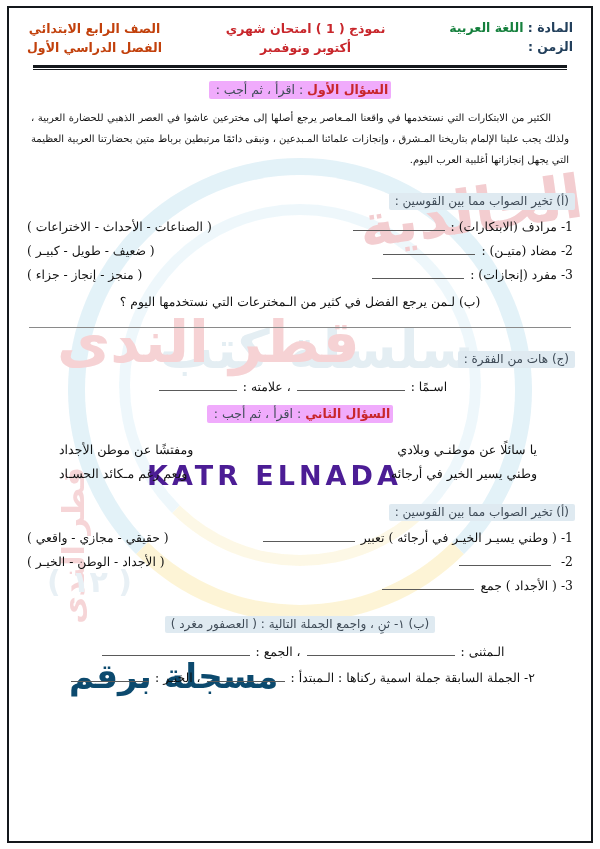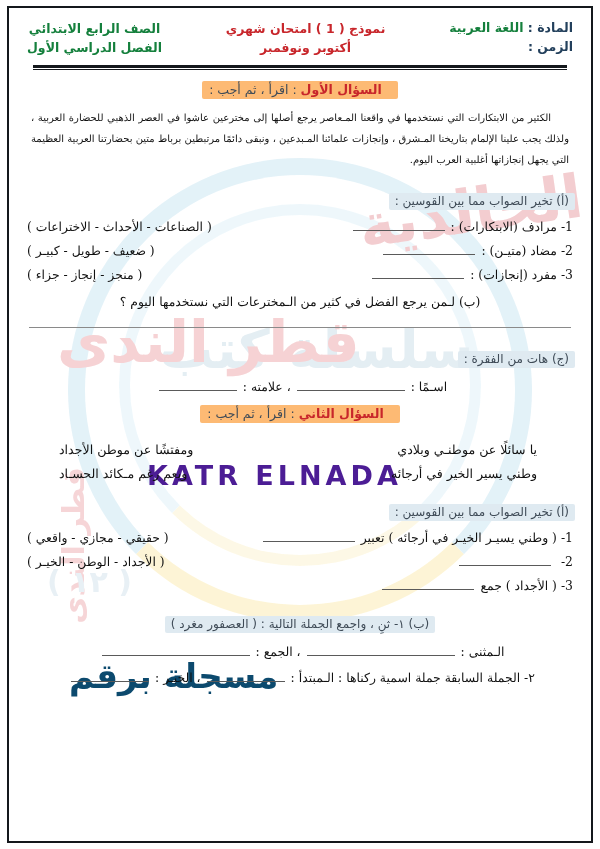--- a/index.html
+++ b/index.html
@@ -58,40 +58,40 @@
     display:flex;justify-content:space-between;align-items:flex-start;
     padding:11px 18px 0 18px;
   }
   .hdr-col{line-height:1.5;}
   .hdr-right{text-align:right;flex:0 0 auto;}
   .hdr-mid{text-align:center;flex:0 0 auto;padding-top:1px;}
   .hdr-left{text-align:center;flex:0 0 auto;padding-top:1px;}
   .h-lbl{font-size:12.5px;font-weight:bold;color:#23405c;white-space:nowrap;}
   .h-val{color:#15803d;}
   .h-red{font-size:12.5px;font-weight:bold;color:#c8262b;white-space:nowrap;}
-  .h-blue{font-size:12.5px;font-weight:bold;color:#15803d;white-space:nowrap;}
+  .h-blue{font-size:12.5px;font-weight:bold;color:#c2410c;white-space:nowrap;}
 
   .rule{
     position:relative;z-index:2;
     margin:7px 24px 0 24px;
     border-top:3px solid #14181c;
     border-bottom:1px solid #14181c;
     height:1px;
   }
 
   
   .body{position:relative;z-index:2;padding:0 16px;}
 
   .band{
     display:block;text-align:center;margin:9px 0 4px 0;
   }
   .band-inner{
     display:inline-block;
-    background:#fdba74;
-    padding:1px 16px 2px 7px;
+    background:#f0abfc;
+    padding:1px 3px 2px 7px;
     border-radius:2px;
     font-size:12.5px;white-space:nowrap;
   }
   .q-title{font-weight:bold;color:#c8262b;}
   .q-sub{color:#3f4b57;}
 
   .subband{margin:20px 0 3px 0;text-align:right;}
   .subband-inner{
     display:inline-block;background:#dfeaf1;
     padding:1px 6px 2px 6px;border-radius:2px;

